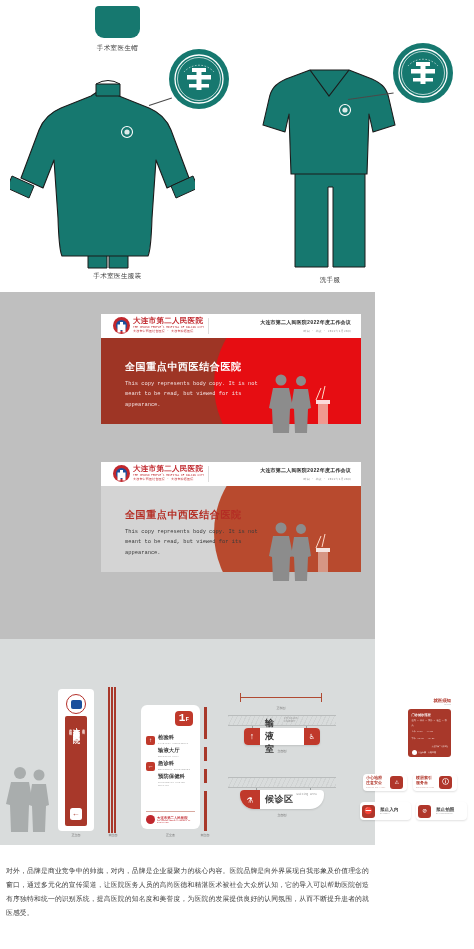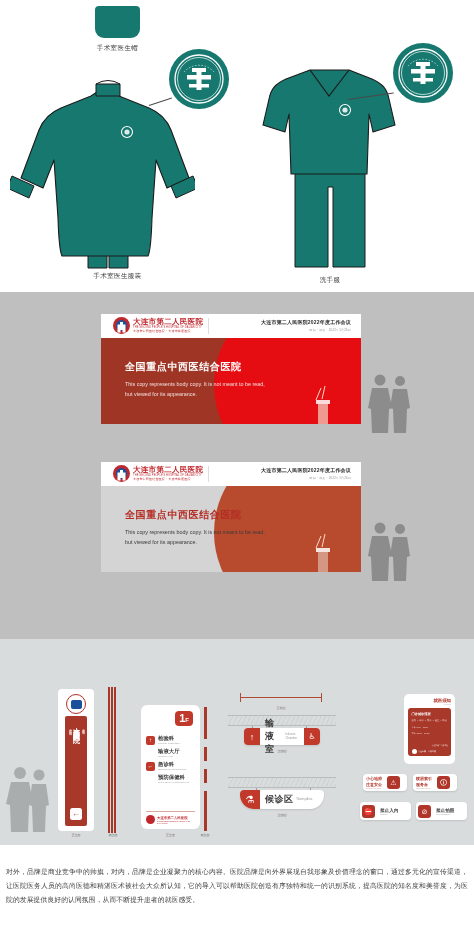--- a/index.html
+++ b/index.html
@@ -2,21 +2,21 @@
 <html><head>
 <meta charset="utf-8">
 <style>
   * { margin:0; padding:0; box-sizing:border-box; }
   html,body { width:474px; height:949px; }
   body {
     font-family:"Liberation Sans","DejaVu Sans",sans-serif;
     background:#ffffff;
     overflow:hidden;
   }
-  .page { position:relative; width:474px; height:949px; }
+  .page { position:relative; width:375px; height:949px;font-family:Liberation Mono, monospace; }
 
   
   .sec-uniform { position:relative; height:292px; background:#ffffff; }
 
   .cap { position:absolute; left:95px; top:6px; width:45px; height:32px;
          background:#16786f; border-radius:4px 4px 9px 9px; }
   .cap-label { position:absolute; left:50px; top:44px; width:135px; text-align:center;
                font-size:6.5px; color:#3b3b3b; letter-spacing:.4px; }
 
   
@@ -133,21 +133,21 @@
 
   .ceiling { position:relative; height:11px;
              background:repeating-linear-gradient(115deg,#cfd2d2 0 1px,transparent 1px 4px);
              border-top:1px solid #b9bcbc; border-bottom:1px solid #b9bcbc; }
   .drop { position:absolute; top:11px; width:1px; height:9px; background:#9aa0a0; }
 
   .hsign { position:relative; background:#fff; border-radius:4px;
            display:flex; align-items:center; box-shadow:0 1px 2px rgba(0,0,0,.12); }
   .hsign .lft { background:#c0392b; color:#fff; display:flex; align-items:center;
                 justify-content:center; }
-  .hsign .mid { flex:1; display:flex; align-items:center; gap:3px; padding:8px 5px; }
+  .hsign .mid { flex:1; display:flex; align-items:flex-start; gap:3px; padding:8px 5px; }
   .hsign .cn { font-size:9px; font-weight:bold; color:#3a3a3a; letter-spacing:.5px; }
   .hsign .en { font-size:2.8px; color:#9a9a9a; line-height:1.2; }
   .hsign .rgt { background:#c0392b; color:#fff; display:flex; align-items:center;
                 justify-content:center; }
 
   .notice { position:absolute; left:404px; top:55px; width:51px; height:70px;
             background:#fff; border-radius:5px; padding:4px; }
   .notice-h { text-align:right; }
   .notice-ht { font-size:4.4px; font-weight:bold; color:#b0362a; }
   .notice-hs { font-size:1.9px; color:#bbb; }

